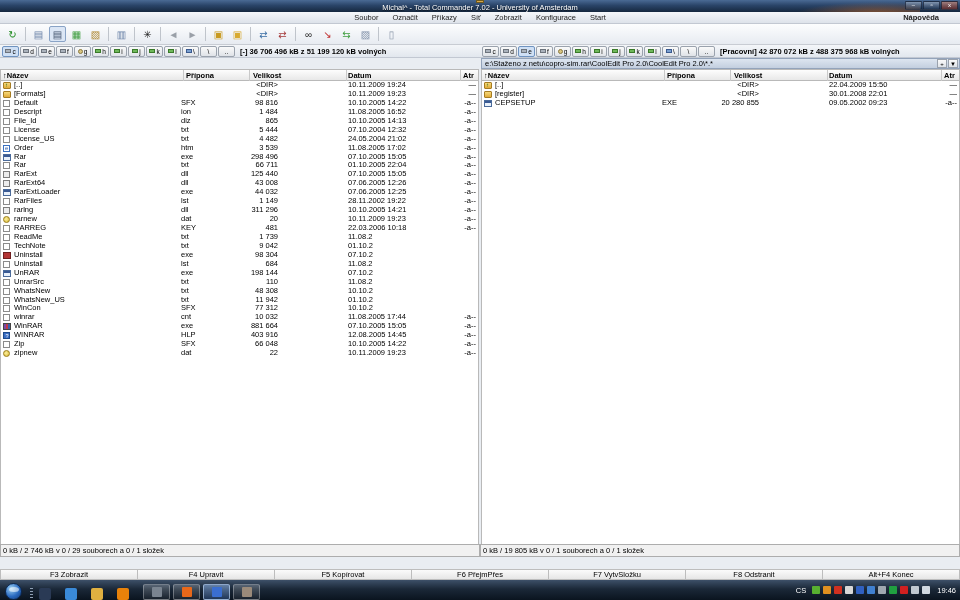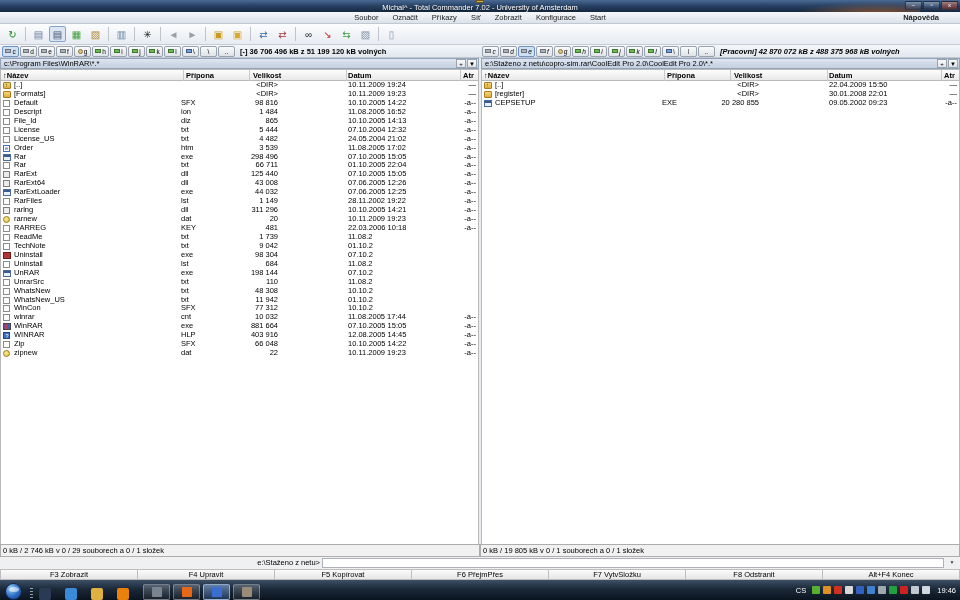--- a/index.html
+++ b/index.html
@@ -33,21 +33,21 @@
     display:flex; align-items:center; padding-left:3px; }
   .tb-btn { width:17px; height:16px; margin:0 1px; border:1px solid transparent; border-radius:2px;
     display:flex; align-items:center; justify-content:center; font-size:10px; }
   .tb-btn.pressed { border-color:#89a3c6; background:#dbe6f5; }
   .tb-sep { width:1px; height:14px; background:#bfc4cb; margin:0 3px; }
 
   
   .drivebar { position:absolute; top:45px; width:480px; height:13px;
     background:linear-gradient(#f4f6f9,#e2e7ee); border-bottom:1px solid #c2c8d2;
     display:flex; align-items:center; padding-left:2px; white-space:nowrap; }
-  .drivebar.left { left:0; } .drivebar.right { left:480px;font-style:italic; }
+  .drivebar.left { left:0; } .drivebar.right { left:480px; }
   .dv-btn { display:inline-flex; align-items:center; justify-content:center; gap:1px;
     min-width:17px; height:11px; margin-right:1px; padding:0 2px;
     background:linear-gradient(#fafafa,#dfe3e8); border:1px solid #9aa2ad; border-radius:2px; font-size:6.5px; }
   .dv-btn.sel { background:#cfe0f5; border-color:#6f93c0; }
   .dv-ico { width:6px; height:4px; background:#aab2bc; border:1px solid #6d747d; }
   .dv-ico.cd { width:5px; height:5px; border-radius:50%; background:#d8c480; border-color:#8a7a40; }
   .dv-ico.net { background:#6fb85a; border-color:#3a7a2a; }
   .dv-ico.netroot { background:#7aa0d0; border-color:#3a5a90; }
   .dv-info { margin-left:4px; font-weight:bold; font-size:7.5px; }
 
@@ -336,27 +336,20 @@
       </span>
       <span class="dv-btn">
         <span>\</span>
       </span>
       <span class="dv-btn">
         <span>..</span>
       </span>
       <span class="dv-info">[Pracovní]  42 870 072 kB z 488 375 968 kB volných</span>
     </div>
 
-  <div class="pathbar left">
-    <span>c:\Program Files\WinRAR\*.*</span>
-    <span class="ph-btns">
-      <span class="ph-btn">+</span>
-      <span class="ph-btn">▼</span>
-    </span>
-  </div>
   <div class="pathbar right">
     <span>e:\Staženo z netu\copro-sim.rar\CoolEdit Pro 2.0\CoolEdit Pro 2.0\*.*</span>
     <span class="ph-btns">
       <span class="ph-btn">+</span>
       <span class="ph-btn">▼</span>
     </span>
   </div>
 
   <div class="hdr left" id="hdr-left">
       <span style="left: 2px;">↑Název</span>
@@ -654,25 +647,20 @@
         <span class="cell c-ext">EXE</span>
         <span class="cell c-size">20 280 855</span>
         <span class="cell c-date">09.05.2002 09:23</span>
         <span class="cell c-attr">-a--</span>
       </div>
     </div>
 
   <div class="statusbar left">0 kB / 2 746 kB v 0 / 29 souborech a 0 / 1 složek</div>
   <div class="statusbar right">0 kB / 19 805 kB v 0 / 1 souborech a 0 / 1 složek</div>
 
-  <div class="cmdline">
-    <span class="cmd-prompt">e:\Staženo z netu&gt;</span>
-    <span class="cmd-input"></span>
-    <span class="cmd-drop">▼</span>
-  </div>
 
   <div class="fnbar" id="fnbar">
       <span class="fn-btn">F3 Zobrazit</span>
       <span class="fn-btn">F4 Upravit</span>
       <span class="fn-btn">F5 Kopírovat</span>
       <span class="fn-btn">F6 PřejmPřes</span>
       <span class="fn-btn">F7 VytvSložku</span>
       <span class="fn-btn">F8 Odstranit</span>
       <span class="fn-btn">Alt+F4 Konec</span>
     </div>

